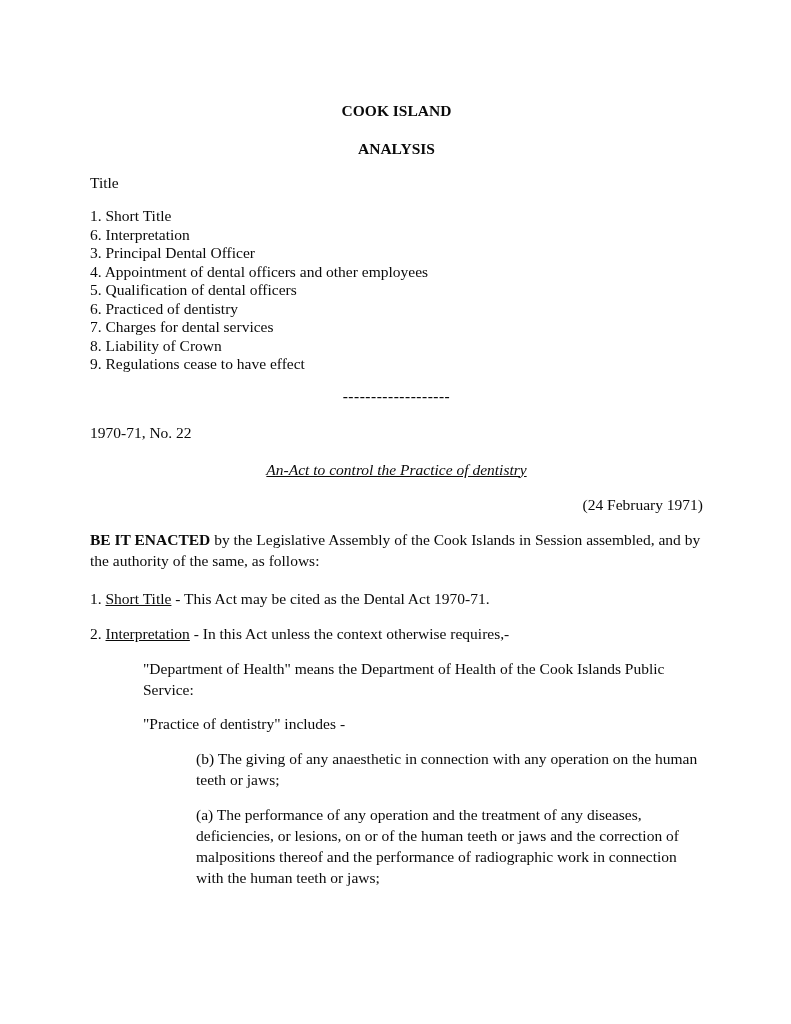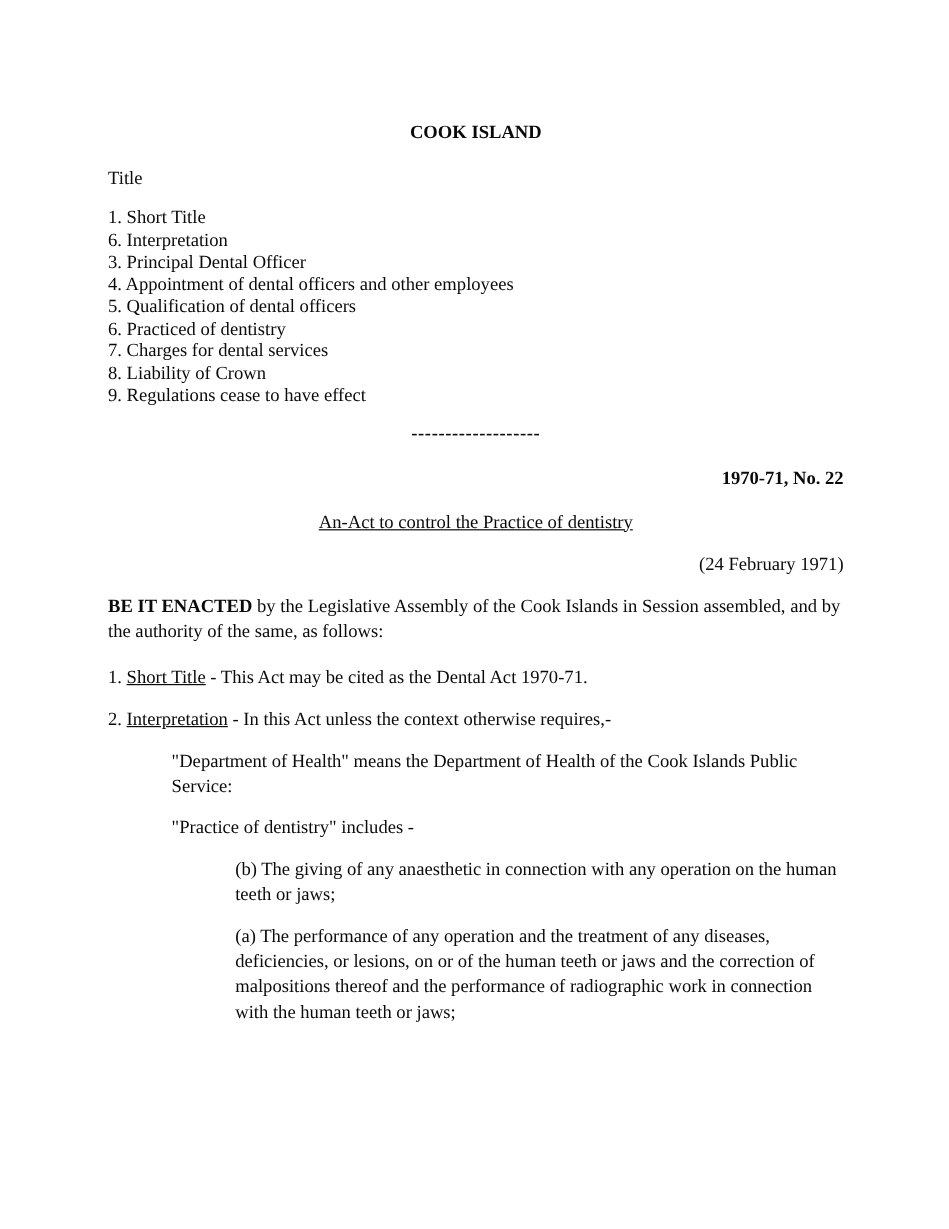--- a/index.html
+++ b/index.html
@@ -36,47 +36,49 @@
   .toc-item { margin: 0; }
 
   .divider-line {
     font-weight: bold;
     text-align: center;
     margin: 0 0 16px 0;
     letter-spacing: 0.5px;
   }
 
   .act-number {
-    font-weight: bold;
-    text-align: right;
+    font-weight: normal;
+    text-align: left;
     margin: 0 0 14px 0;
   }
   .act-title {
     text-align: center;
     text-decoration: underline;
     margin: 16px 0 14px 0;
+    font-style: italic;
   }
   .act-date {
     text-align: right;
     margin: 0 0 14px 0;
   }
 
   .para { margin: 0 0 14px 0; }
   .para.enact { margin-bottom: 17px; }
 
   .indent1 { margin-left: 53px; }
   .indent2 { margin-left: 106px; }
   .indent1.tight { margin-bottom: 13px; }
 </style>
 </head>
 <body>
 
 <div class="page">
 
   <div class="heading">COOK ISLAND</div>
+  <div class="heading last">ANALYSIS</div>
 
   <div class="toc-label">Title</div>
 
   <div class="toc">
     <div class="toc-item">1. Short Title</div>
     <div class="toc-item">6. Interpretation</div>
     <div class="toc-item">3. Principal Dental Officer</div>
     <div class="toc-item">4. Appointment of dental officers and other employees</div>
     <div class="toc-item">5. Qualification of dental officers</div>
     <div class="toc-item">6. Practiced of dentistry</div>

